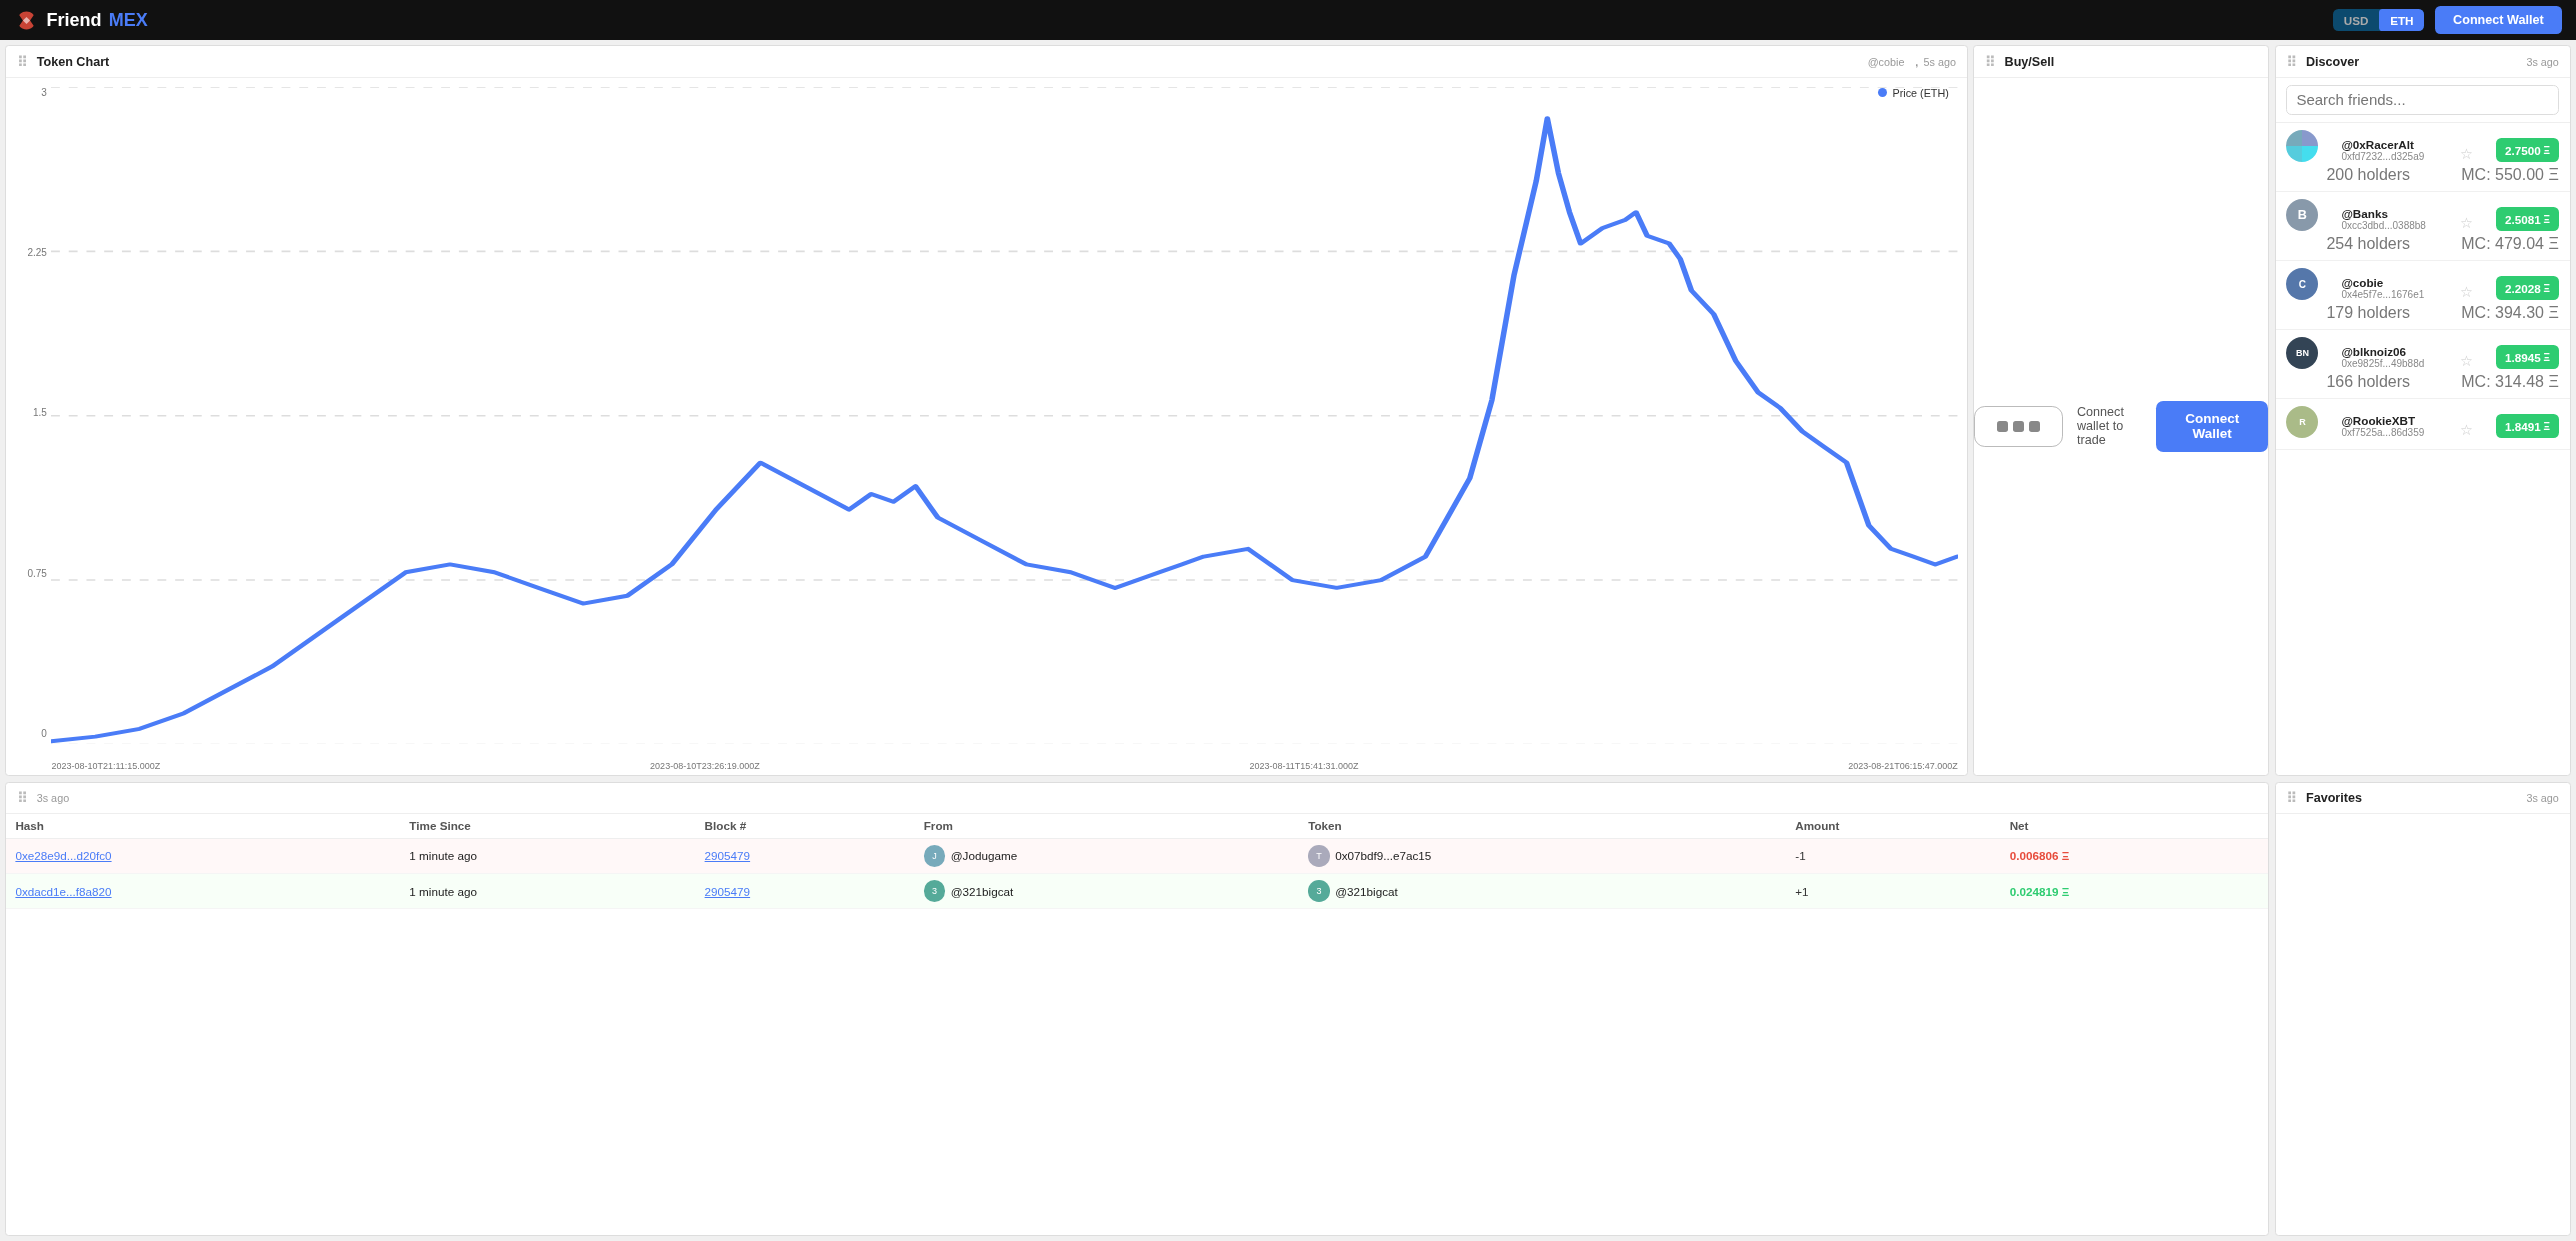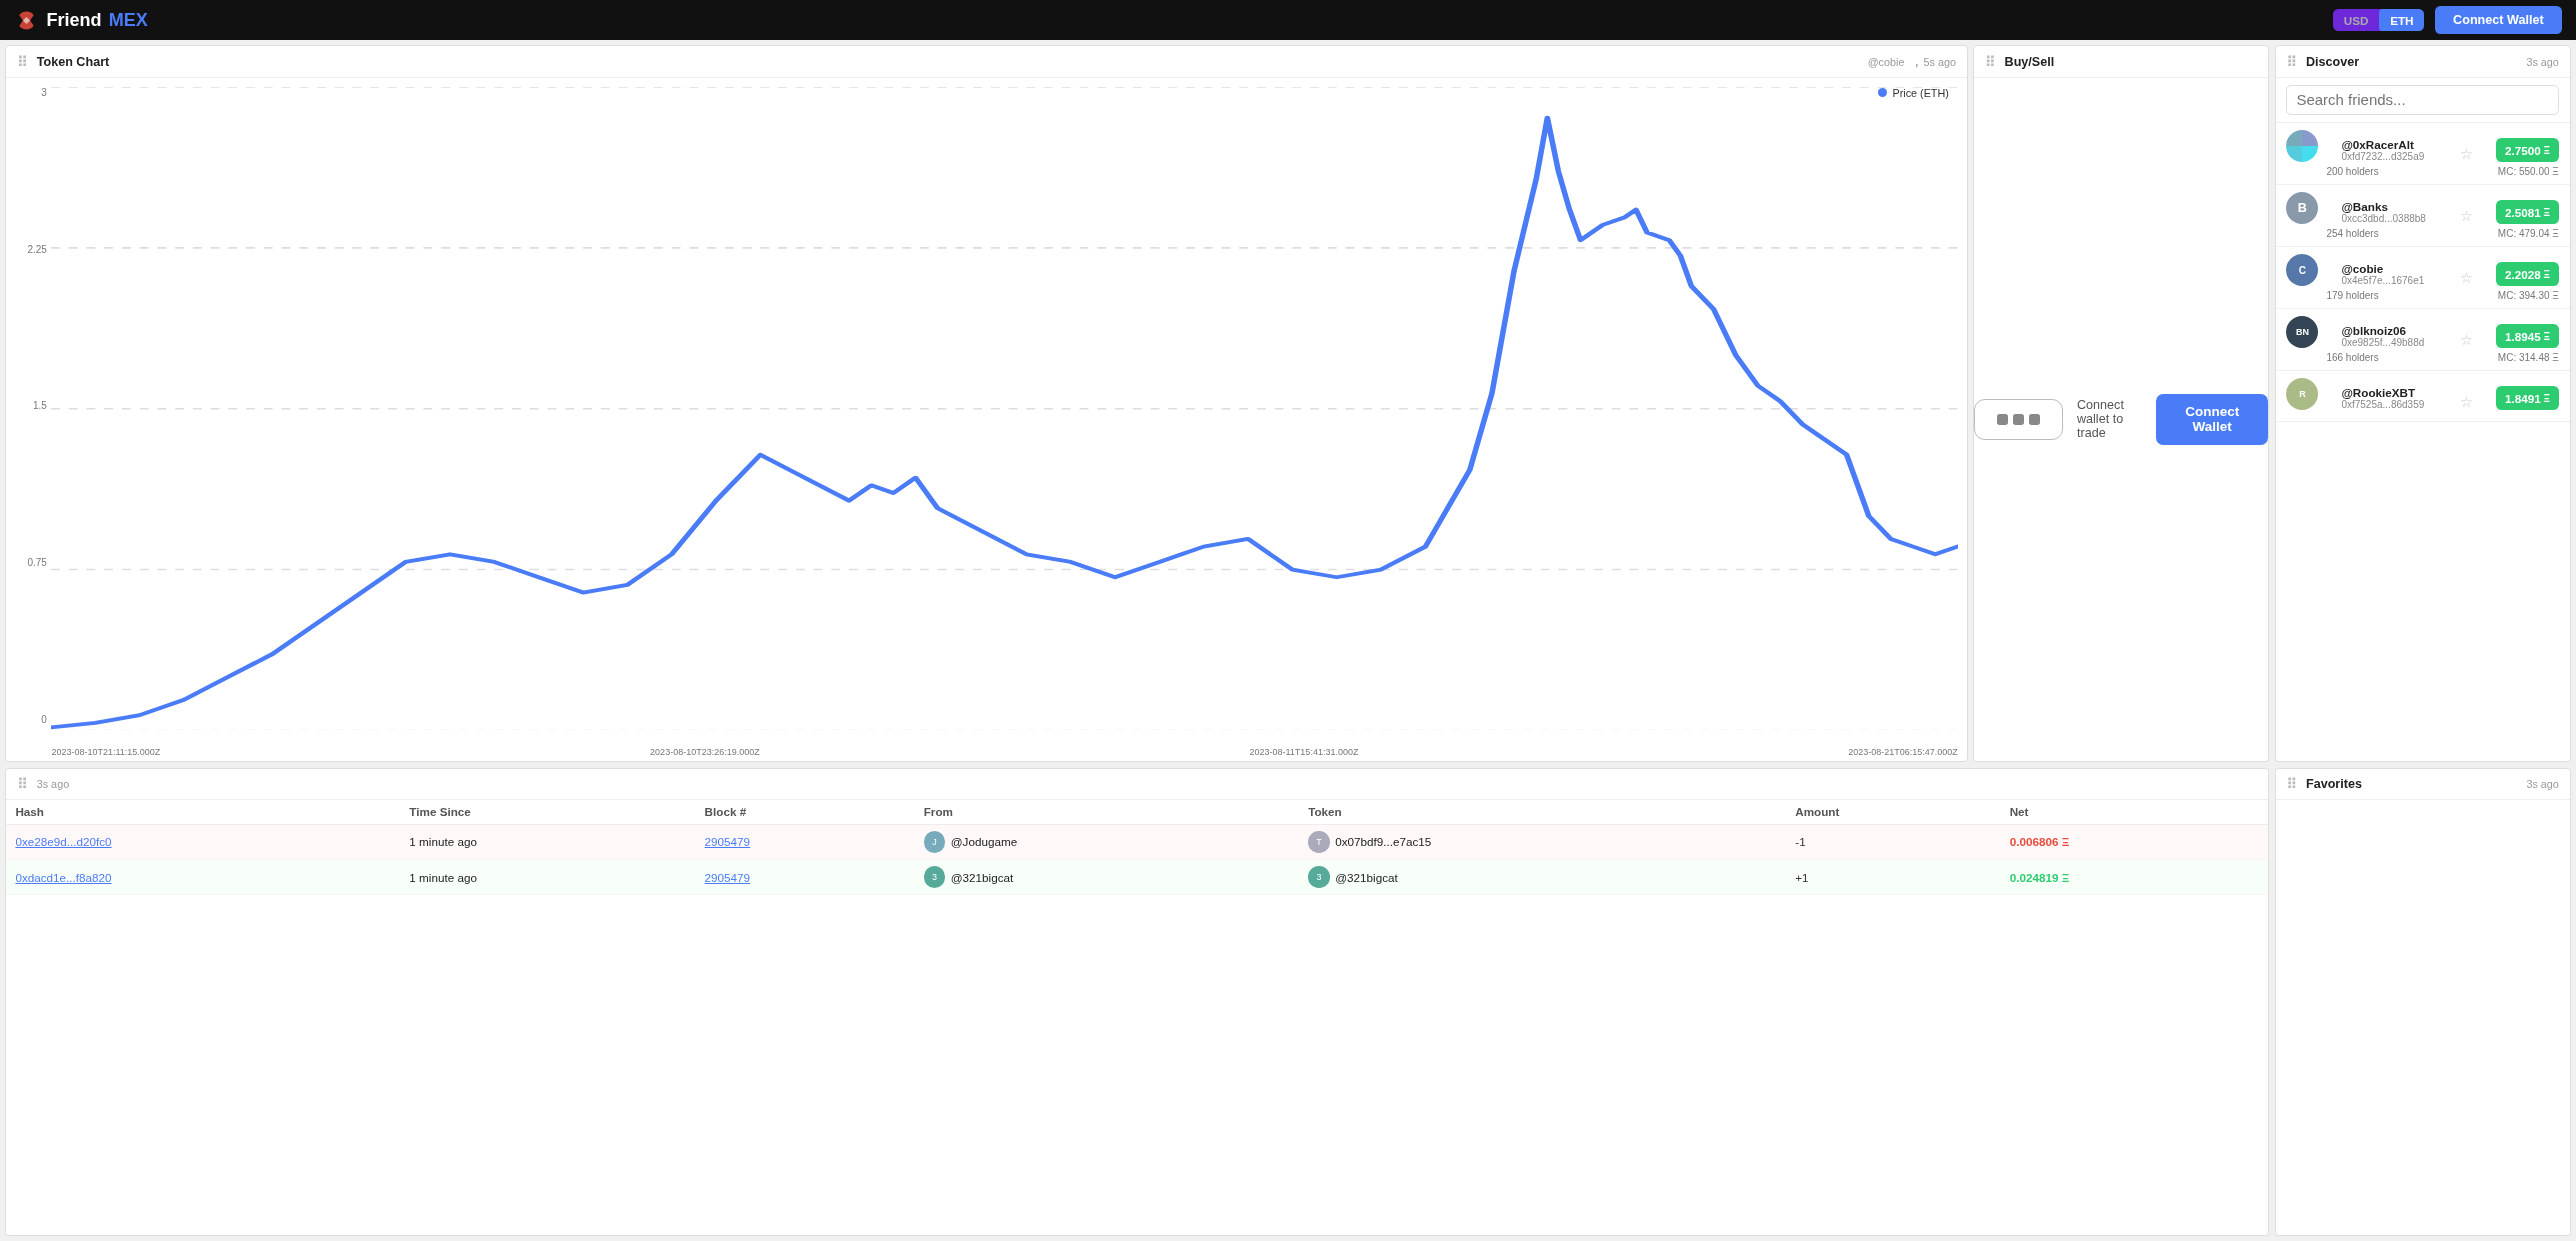--- a/index.html
+++ b/index.html
@@ -22,21 +22,21 @@
       font-size: 18px;
       font-weight: 700;
     }
     .logo-icon {
       width: 25px;
       height: 25px;
     }
     .header-spacer { flex: 1; }
     .currency-toggle {
       display: flex;
-      background: #6d28d9;
+      background: #0c4a6e;
       border-radius: 5.4px;
       overflow: hidden;
     }
     .currency-btn {
       padding: 4.5px 10.8px;
       color: #aaa;
       font-size: 11.7px;
       font-weight: 600;
       cursor: pointer;
       border: none;
@@ -255,21 +255,21 @@
       font-size: 11.7px;
       font-weight: 700;
       white-space: nowrap;
       display: flex;
       align-items: center;
       gap: 2.7px;
     }
     .discover-item-row2 {
       display: flex;
       justify-content: space-between;
-      font-size: 10px;
+      font-size: 16px;
       color: #777;
       padding-left: 40px;
     }
 
     
     .recent-trades-panel {
       grid-column: 1 / 3;
       grid-row: 2;
     }
     .favorites-panel {

